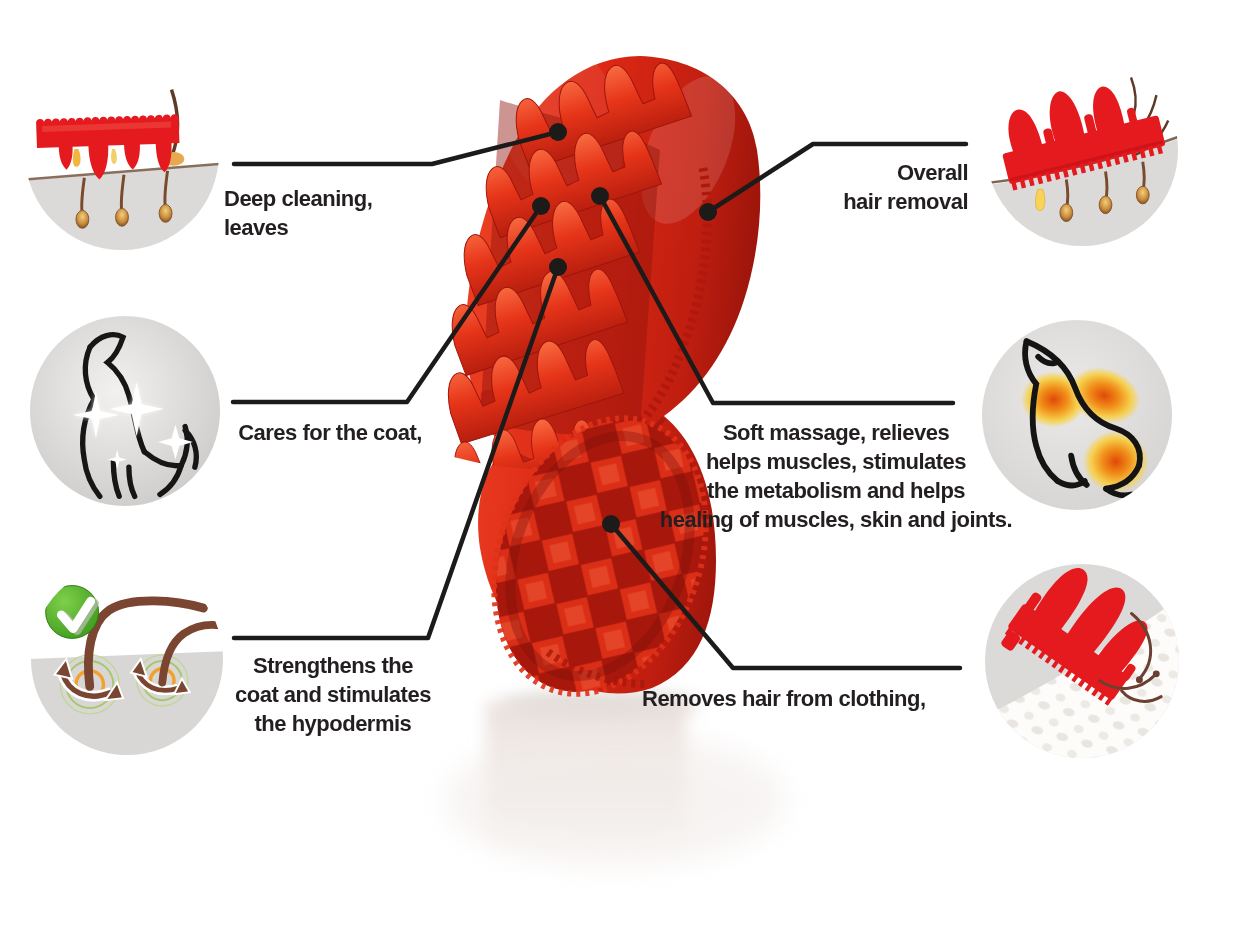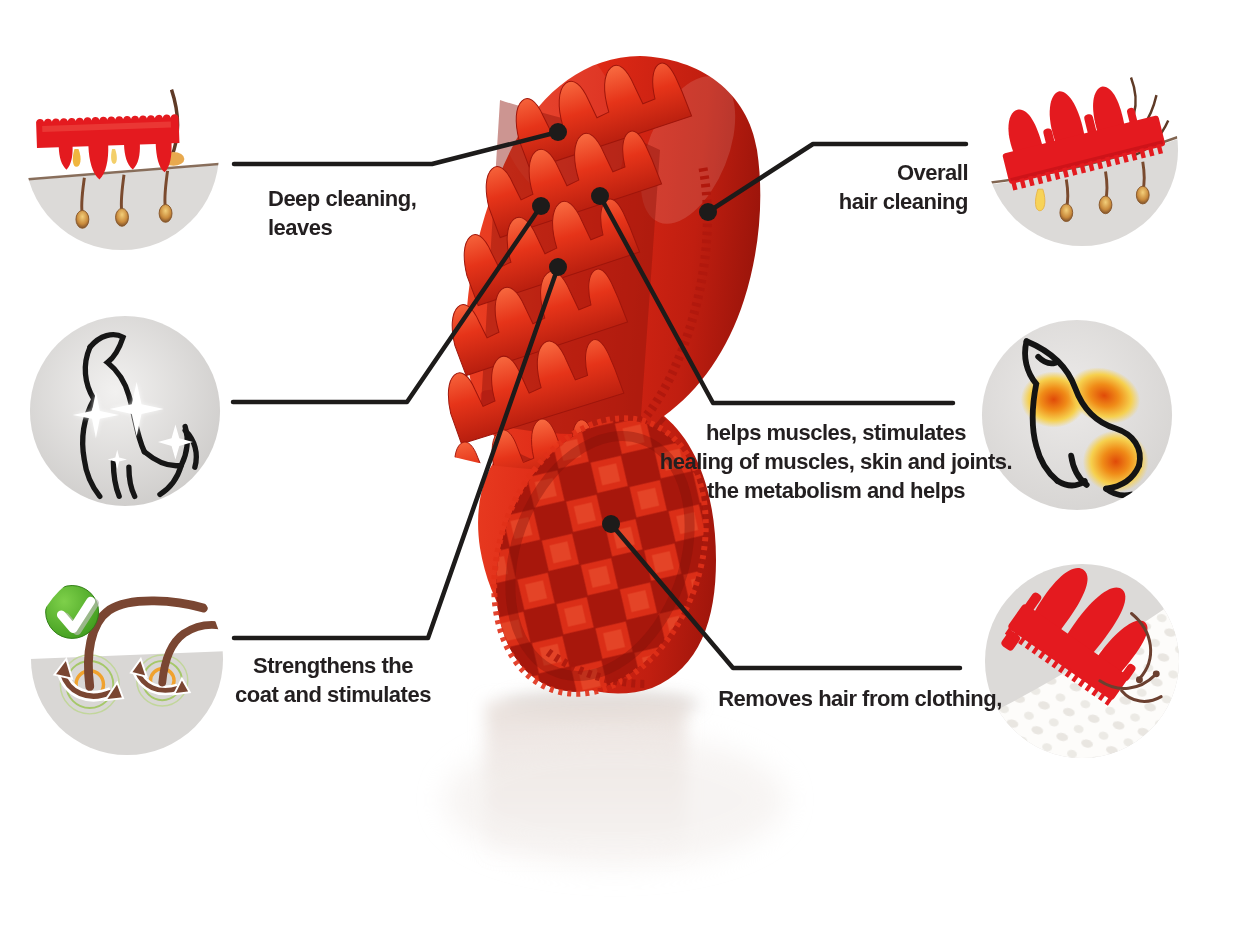--- a/index.html
+++ b/index.html
@@ -17,26 +17,26 @@
   .callout{
     position:absolute;
     font-weight:700;
     font-size:22px;
     line-height:29px;
     letter-spacing:-0.5px;
     color:#231f20;
     white-space:nowrap;
   }
   .callout .cl-line{white-space:nowrap;}
-  #cl0{left:224px;top:184px;text-align:left;margin-left:44px;}
+  #cl0{left:224px;top:184px;text-align:left;}
   #cl1{left:214px;top:418px;width:232px;text-align:center;}
   #cl2{left:235px;top:651px;text-align:center;}
   #cl3{right:270px;top:158px;text-align:right;}
   #cl4{left:610px;top:418px;width:452px;text-align:center;}
-  #cl5{left:660px;top:684px;width:400px;text-align:center;}
+  #cl5{left:642px;top:684px;width:400px;text-align:left;}
 </style>
 </head>
 <body>
 
 <div id="stage">
 
   <svg id="brush-svg" width="1238" height="932" viewBox="0 0 1238 932">
     <defs>
       <linearGradient id="bodyGrad" x1="0%" y1="0%" x2="100%" y2="22%">
         <stop offset="0%" stop-color="#ee4526"></stop>
@@ -371,35 +371,38 @@
       <circle cx="175" cy="113" r="3.5" fill="#6b4030"></circle>
     </g>
   </svg>
 
   <div class="callout" id="cl0">
     <div class="cl-line">Deep cleaning,</div>
     <div class="cl-line">leaves</div>
   </div>
 
   <div class="callout" id="cl1">
+    <div class="cl-line">Cares for the coat,</div>
   </div>
 
   <div class="callout" id="cl2">
     <div class="cl-line">Strengthens the</div>
     <div class="cl-line">coat and stimulates</div>
+    <div class="cl-line">the hypodermis</div>
   </div>
 
   <div class="callout" id="cl3">
     <div class="cl-line">Overall</div>
-    <div class="cl-line">hair cleaning</div>
+    <div class="cl-line">hair removal</div>
   </div>
 
   <div class="callout" id="cl4">
+    <div class="cl-line">Soft massage, relieves</div>
     <div class="cl-line">helps muscles, stimulates</div>
+    <div class="cl-line">the metabolism and helps</div>
     <div class="cl-line">healing of muscles, skin and joints.</div>
-    <div class="cl-line">the metabolism and helps</div>
   </div>
 
   <div class="callout" id="cl5">
     <div class="cl-line">Removes hair from clothing,</div>
   </div>
 
 </div>
 
 </body></html>

